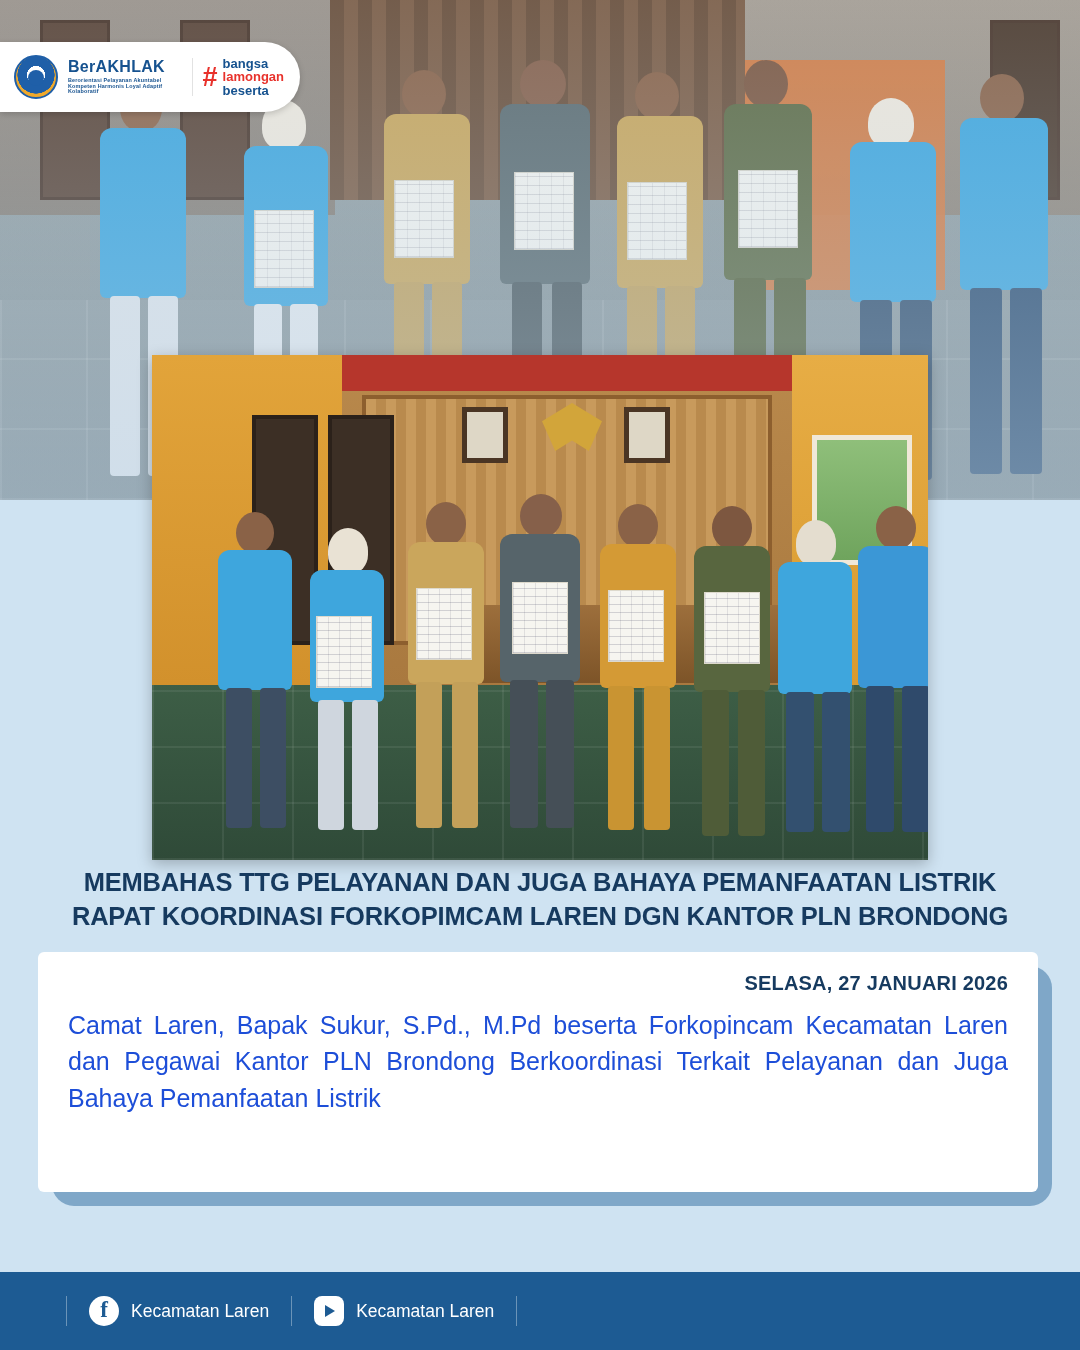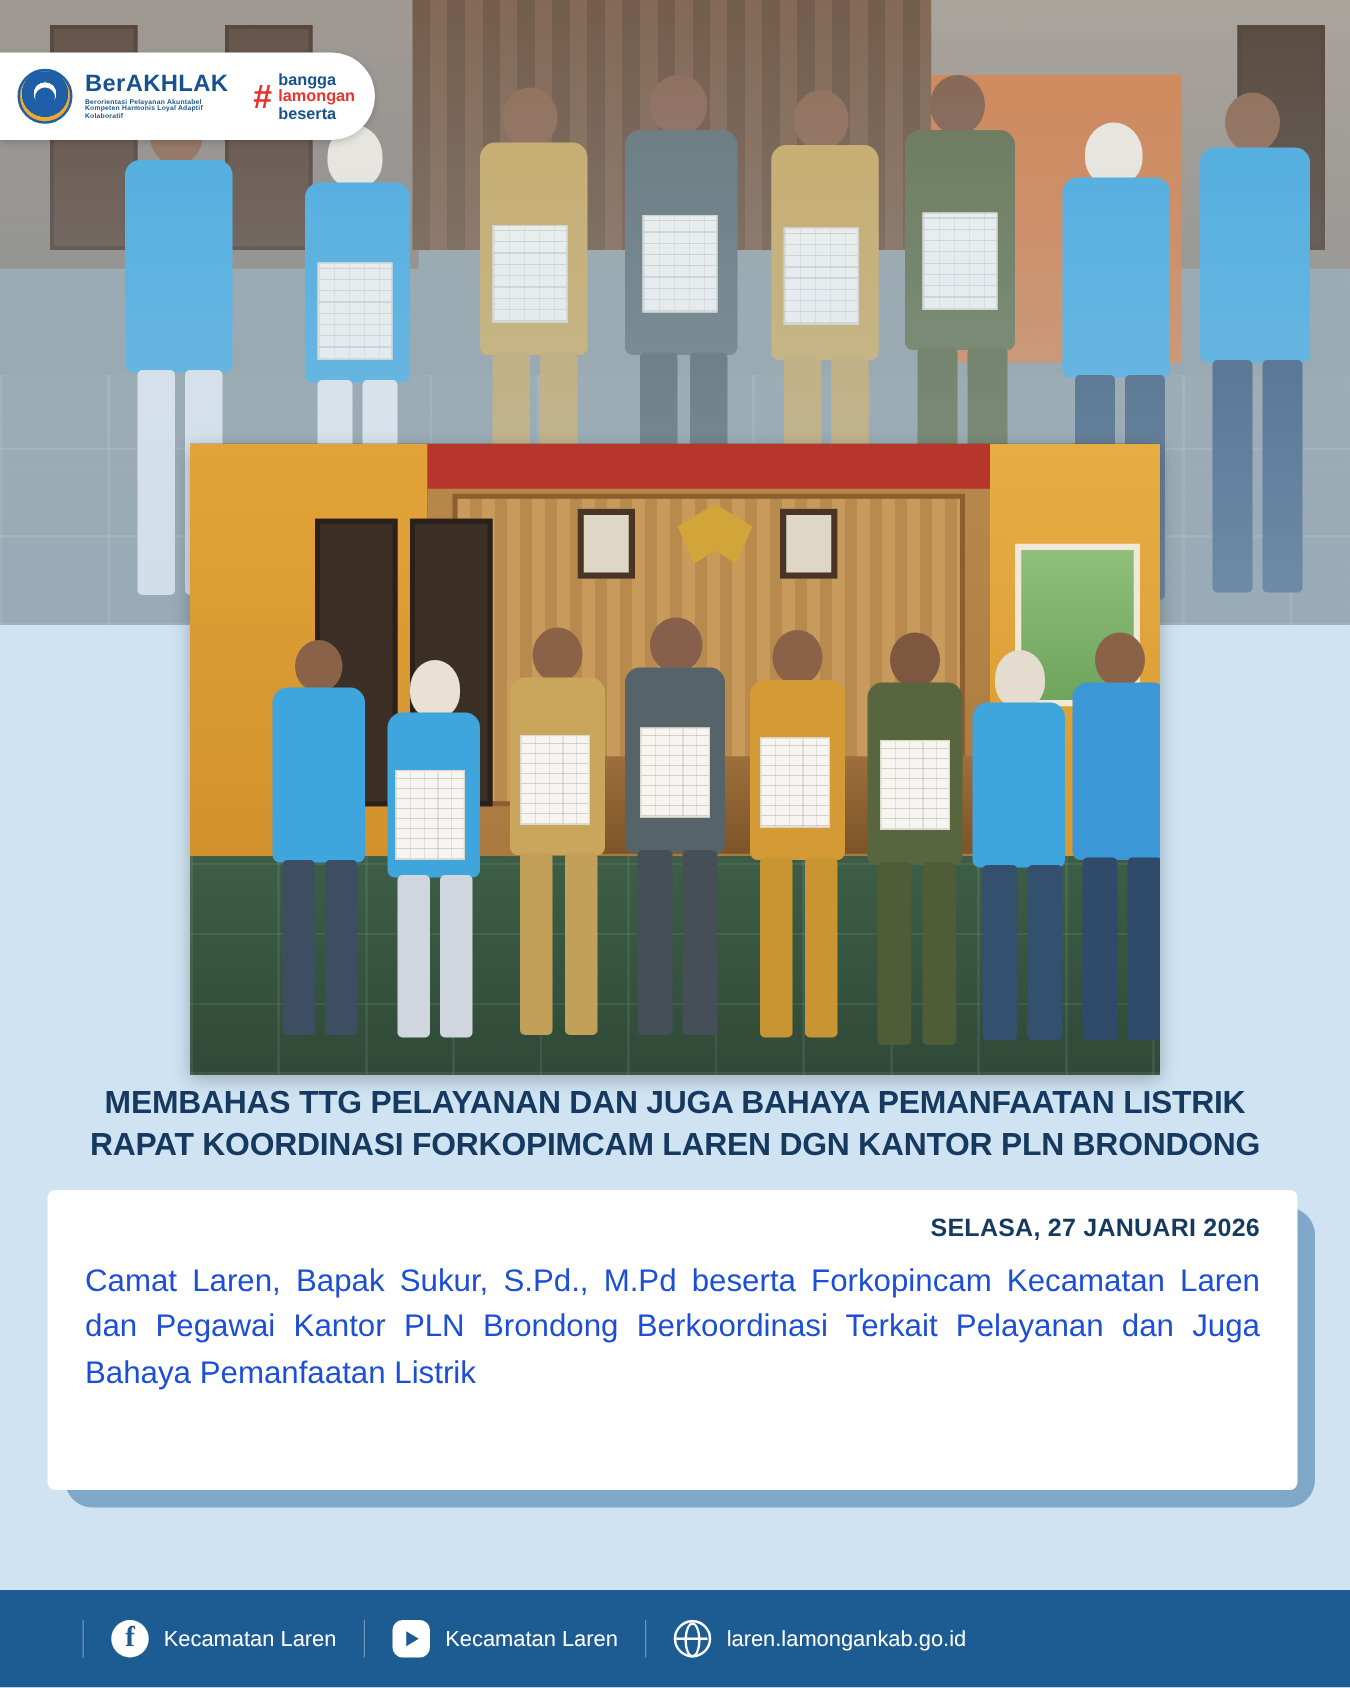--- a/index.html
+++ b/index.html
@@ -92,21 +92,21 @@
     border:2px solid #1f5fa8;
   }
   .logo-mark:after{
     content:""; position:absolute; left:50%; top:52%;
     transform:translate(-50%,-50%);
     width:16px; height:16px; border-radius:50%;
     background:#1f5fa8;
   }
   .berakhlak-txt { line-height:1; }
   .berakhlak-txt .ba-main {
-    font-size:19px; font-weight:bold; color:#16528f; letter-spacing:.3px;
+    font-size:16px; font-weight:bold; color:#16528f; letter-spacing:.3px;
   }
   .berakhlak-txt .ba-sub {
     font-size:5.4px; color:#16528f; letter-spacing:.2px; margin-top:3px;
     font-weight:bold;
   }
   .logo-sep { width:2px; height:38px; background:#e2e2e2; }
   .bangga {
     display:flex; align-items:center; gap:5px;
   }
   .bangga-hash {
@@ -354,21 +354,21 @@
   <div class="logo-bar">
     <div class="logo-mark"></div>
     <div class="berakhlak-txt">
       <div class="ba-main">BerAKHLAK</div>
       <div class="ba-sub">Berorientasi Pelayanan Akuntabel Kompeten Harmonis Loyal Adaptif Kolaboratif</div>
     </div>
     <div class="logo-sep"></div>
     <div class="bangga">
       <div class="bangga-hash">#</div>
       <div class="bangga-txt">
-        <div>bangga</div>
+        <div>bangsa</div>
         <div>lamongan</div>
         <div>beserta</div>
       </div>
     </div>
   </div>
 
   <div class="main-photo">
     <div class="mp-wall-left"></div>
     <div class="mp-wall-right"></div>
     <div class="mp-stage"></div>
@@ -461,19 +461,15 @@
     <div class="f-item">
       <div class="ic ic-fb"></div>
       <div class="f-label">Kecamatan Laren</div>
     </div>
     <div class="f-divider"></div>
     <div class="f-item">
       <div class="ic ic-yt"></div>
       <div class="f-label">Kecamatan Laren</div>
     </div>
     <div class="f-divider"></div>
-    <div class="f-item">
-      <div class="ic ic-web"></div>
-      <div class="f-label">laren.lamongankab.go.id</div>
-    </div>
   </div>
 
 </div>
 
 </body></html>

